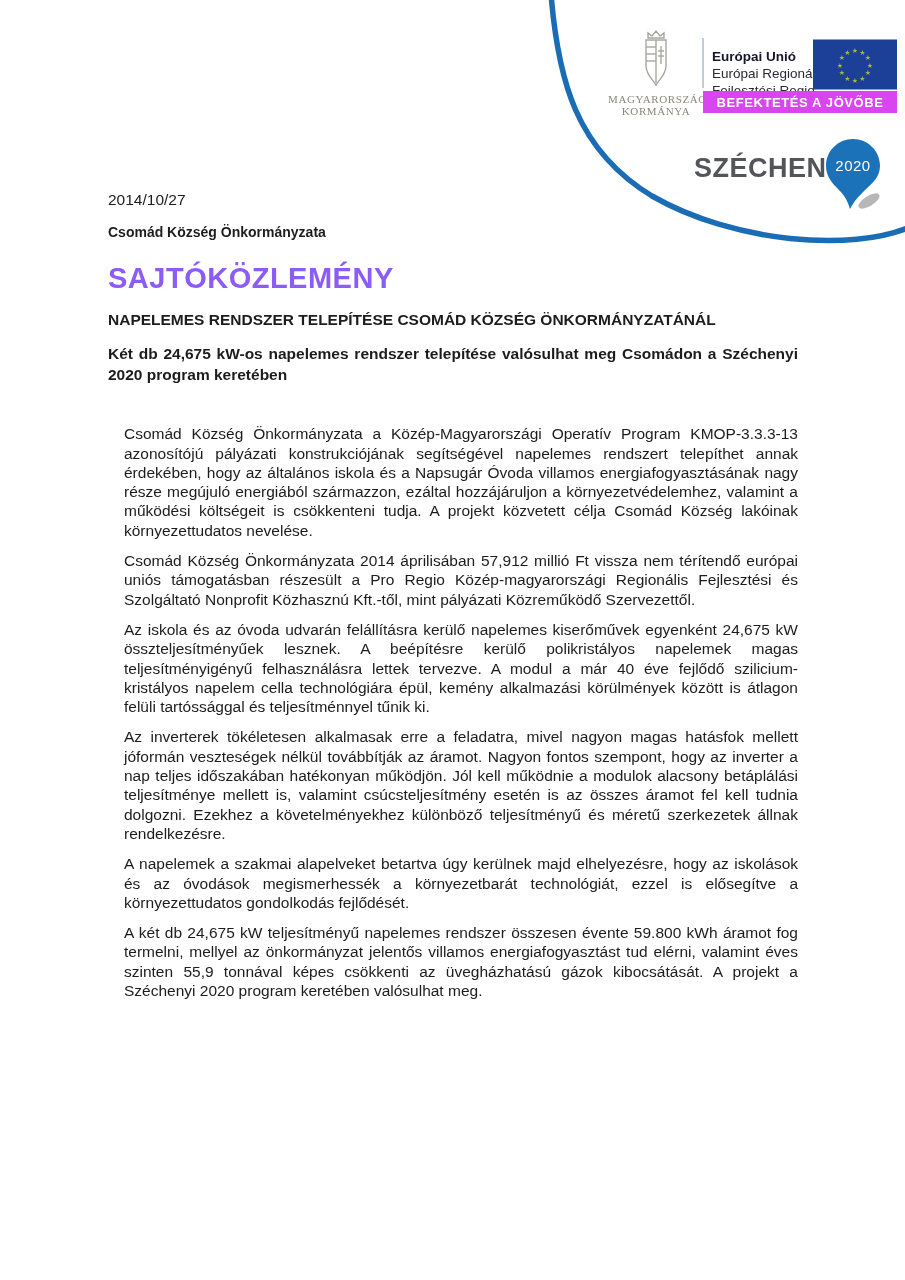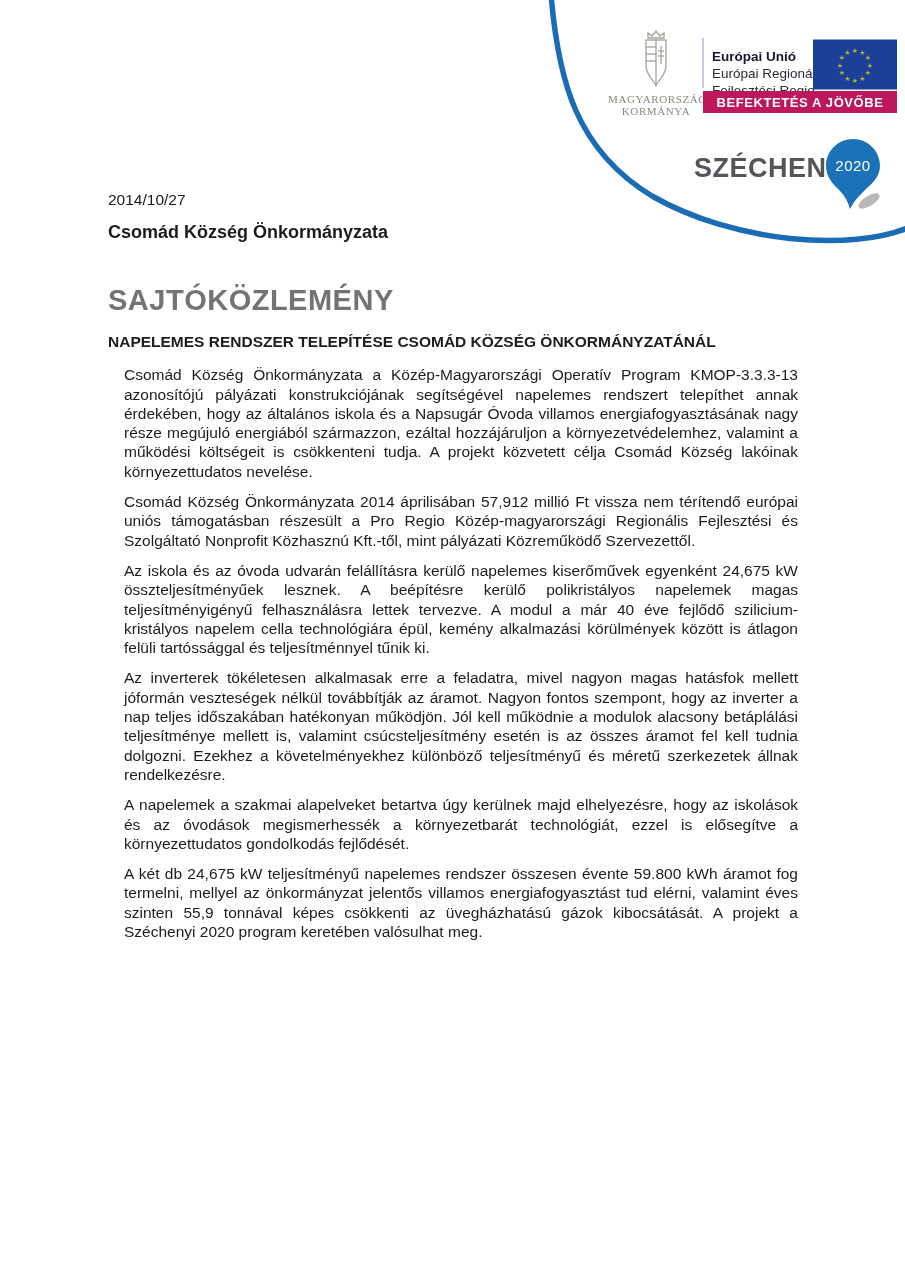--- a/index.html
+++ b/index.html
@@ -14,35 +14,35 @@
   .gov-logo svg{display:block;margin:0 auto;}
   .gov-name{
     margin-top:3px;font-family:"Liberation Serif", serif;font-size:11px;line-height:12px;
     letter-spacing:.6px;color:#8b887b;
   }
   .eu-divider{position:absolute;left:702px;top:38px;width:2px;height:50px;background:#c2cbdb;}
   .eu-text{position:absolute;left:712px;top:48px;font-size:13.5px;line-height:17px;color:#2a2a33;}
   .eu-text .b{font-weight:bold;color:#16162c;}
   .eu-flag{position:absolute;left:813px;top:39px;width:84px;height:51px;display:block;}
   .banner{
-    position:absolute;left:703px;top:91px;width:194px;height:22px;background:#be185d;
+    position:absolute;left:703px;top:91px;width:194px;height:22px;background:#d946ef;
     display:flex;align-items:center;justify-content:center;
     color:#ffffff;font-weight:bold;font-size:13px;letter-spacing:.6px;white-space:nowrap;
   }
   .szechenyi{position:absolute;left:694px;top:138px;width:200px;height:75px;}
   .sz-word{
     position:absolute;left:0;top:15px;font-size:27px;font-weight:bold;color:#545559;letter-spacing:.5px;
   }
   .sz-pin{position:absolute;left:129px;top:0;width:60px;height:74px;}
   
   .article{position:absolute;left:108px;top:190px;width:690px;}
   .doc-date{font-size:15.5px;line-height:19px;}
-  .doc-issuer{font-size:18px;line-height:19px;font-weight:bold;margin-top:14px;}
+  .doc-issuer{font-size:14px;line-height:19px;font-weight:bold;margin-top:14px;}
   .doc-title{
-    margin:42px 0 10px 0;font-size:29px;line-height:32px;font-weight:bold;color:#737373;letter-spacing:.5px;
+    margin:20px 0 10px 0;font-size:29px;line-height:32px;font-weight:bold;color:#8b5cf6;letter-spacing:.5px;
   }
   .doc-headline{margin:16px 0 14px 0;font-size:15.5px;line-height:19.3px;font-weight:bold;}
   .doc-lead{margin:0 0 39px 0;font-size:15.5px;line-height:21px;font-weight:bold;text-align:justify;}
   .article p{margin:0 0 11px 16px;font-size:15.5px;line-height:19.3px;text-align:justify;}
 </style>
 </head>
 <body>
 
 <div class="page">
 
@@ -103,20 +103,21 @@
       <path d="M30 1 C15 1 3 13 3 28 C3 39 10 46 17 53 C22 58 25 64 27 71 C31 63 36 58 42 52 C50 45 57 38 57 28 C57 13 45 1 30 1 Z" fill="#1b72b8"></path>
       <text x="30" y="33" text-anchor="middle" fill="#ffffff" font-size="15" font-family="'Liberation Sans', sans-serif" letter-spacing="0.5">2020</text>
     </svg>
   </div>
 
   <div class="article">
     <div class="doc-date">2014/10/27</div>
     <div class="doc-issuer">Csomád Község Önkormányzata</div>
     <h1 class="doc-title">SAJTÓKÖZLEMÉNY</h1>
     <h2 class="doc-headline">NAPELEMES RENDSZER TELEPÍTÉSE CSOMÁD KÖZSÉG ÖNKORMÁNYZATÁNÁL</h2>
+    <h3 class="doc-lead">Két db 24,675 kW-os napelemes rendszer telepítése valósulhat meg Csomádon a Széchenyi 2020 program keretében</h3>
     <p>Csomád Község Önkormányzata a Közép-Magyarországi Operatív Program KMOP-3.3.3-13 azonosítójú pályázati konstrukciójának segítségével napelemes rendszert telepíthet annak érdekében, hogy az általános iskola és a Napsugár Óvoda villamos energiafogyasztásának nagy része megújuló energiából származzon, ezáltal hozzájáruljon a környezetvédelemhez, valamint a működési költségeit is csökkenteni tudja. A projekt közvetett célja Csomád Község lakóinak környezettudatos nevelése.</p>
     <p>Csomád Község Önkormányzata 2014 áprilisában 57,912 millió Ft vissza nem térítendő európai uniós támogatásban részesült a Pro Regio Közép-magyarországi Regionális Fejlesztési és Szolgáltató Nonprofit Közhasznú Kft.-től, mint pályázati Közreműködő Szervezettől.</p>
     <p>Az iskola és az óvoda udvarán felállításra kerülő napelemes kiserőművek egyenként 24,675 kW összteljesítményűek lesznek. A beépítésre kerülő polikristályos napelemek magas teljesítményigényű felhasználásra lettek tervezve. A modul a már 40 éve fejlődő szilicium-kristályos napelem cella technológiára épül, kemény alkalmazási körülmények között is átlagon felüli tartóssággal és teljesítménnyel tűnik ki.</p>
     <p>Az inverterek tökéletesen alkalmasak erre a feladatra, mivel nagyon magas hatásfok mellett jóformán veszteségek nélkül továbbítják az áramot. Nagyon fontos szempont, hogy az inverter a nap teljes időszakában hatékonyan működjön. Jól kell működnie a modulok alacsony betáplálási teljesítménye mellett is, valamint csúcsteljesítmény esetén is az összes áramot fel kell tudnia dolgozni. Ezekhez a követelményekhez különböző teljesítményű és méretű szerkezetek állnak rendelkezésre.</p>
     <p>A napelemek a szakmai alapelveket betartva úgy kerülnek majd elhelyezésre, hogy az iskolások és az óvodások megismerhessék a környezetbarát technológiát, ezzel is elősegítve a környezettudatos gondolkodás fejlődését.</p>
     <p>A két db 24,675 kW teljesítményű napelemes rendszer összesen évente 59.800 kWh áramot fog termelni, mellyel az önkormányzat jelentős villamos energiafogyasztást tud elérni, valamint éves szinten 55,9 tonnával képes csökkenti az üvegházhatású gázok kibocsátását. A projekt a Széchenyi 2020 program keretében valósulhat meg.</p>
   </div>
 
 </div>
 

